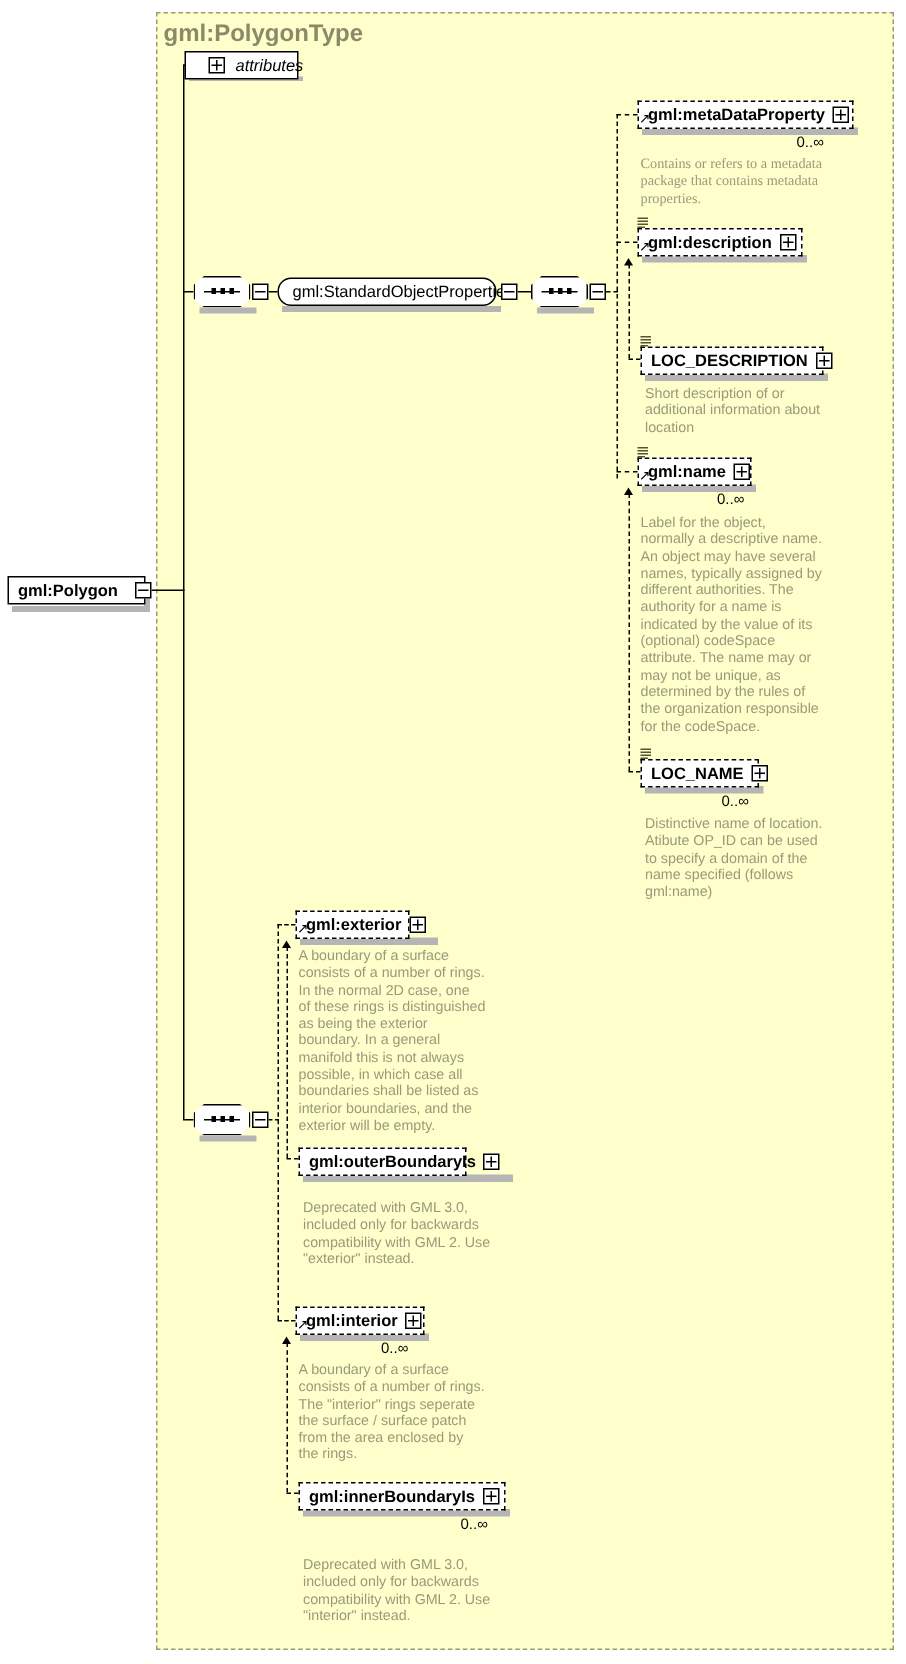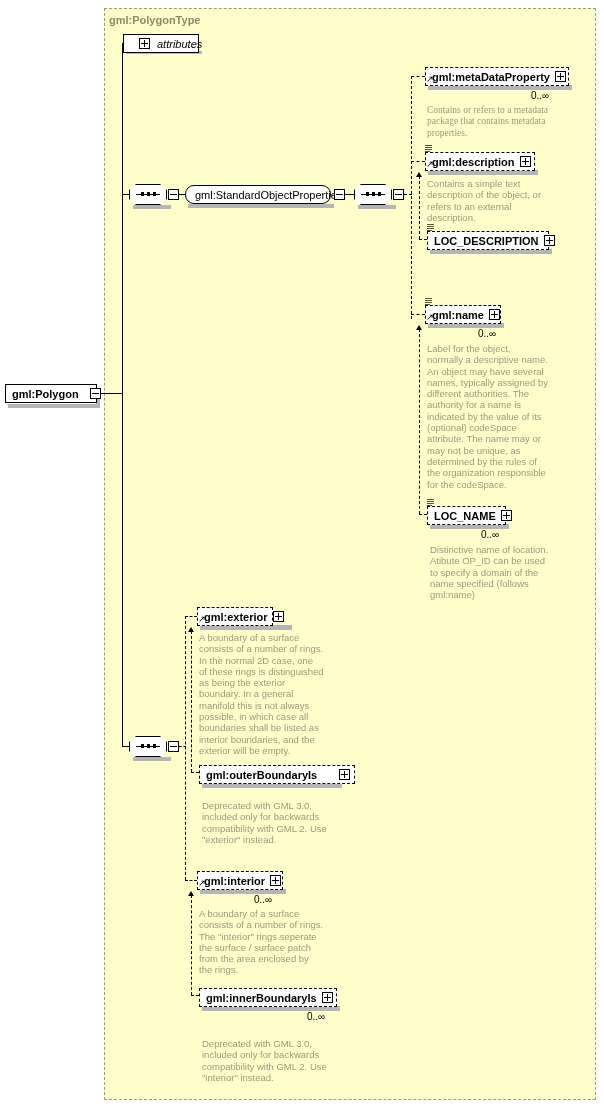--- a/index.html
+++ b/index.html
@@ -17,21 +17,21 @@
   }
 
   
   .type-frame {
     position: absolute;
     border: 1px dashed #9a9a7a;
     background: #ffffcc;
   }
   .type-frame-label {
     position: absolute;
-    font-size: 11px;
+    font-size: 16px;
     font-weight: bold;
     color: #8a8a6a;
     letter-spacing: 0px;
     white-space: nowrap;
   }
 
   
   .node {
     position: absolute;
     background: #ffffff;
@@ -274,40 +274,39 @@
     <span class="lbl">gml:description</span>
     <span class="exp plus"></span>
   </div>
   <div class="doc-glyph" style="left:425px; top:145px;">
     <i style="top:0; width:7px;"></i>
       <i style="top:2px; width:7px;"></i>
     <i style="top:4px; width:7px;"></i>
       <i style="top:6px; width:5px;"></i>
   </div>
   <div class="ref-arrow" style="left:426px; top:160px;">↗</div>
-  <div class="doc" style="left:427px; top:178px; width:150px;">Contains a simple text
-description of the object, or
-refers to an external
-description.</div>
 
   <div class="dln-v" style="left:419px; top:176px; height:63px;"></div>
   <div class="sub-arrow" style="left:416px; top:172px;"></div>
   <div class="dln-h" style="left:419px; top:239px; width:8px;"></div>
 
   <div class="shadow" style="left:430px; top:249px; width:122px; height:5px;"></div>
   <div class="node dashed" style="left:427px; top:231px; width:122px;">
     <span class="lbl">LOC_DESCRIPTION</span>
     <span class="exp plus"></span>
   </div>
   <div class="doc-glyph" style="left:427px; top:224px;">
     <i style="top:0; width:7px;"></i>
       <i style="top:2px; width:7px;"></i>
     <i style="top:4px; width:7px;"></i>
       <i style="top:6px; width:5px;"></i>
   </div>
+  <div class="doc" style="left:430px; top:257px; width:150px;">Short description of or
+additional information about
+location</div>
 
   <div class="dln-h" style="left:411px; top:314px; width:14px;"></div>
   <div class="shadow" style="left:428px; top:323px; width:76px; height:5px;"></div>
   <div class="node dashed" style="left:425px; top:305px; width:76px;">
     <span class="lbl">gml:name</span>
     <span class="exp plus"></span>
   </div>
   <div class="doc-glyph" style="left:425px; top:298px;">
     <i style="top:0; width:7px;"></i>
       <i style="top:2px; width:7px;"></i>
@@ -383,21 +382,21 @@
 possible, in which case all
 boundaries shall be listed as
 interior boundaries, and the
 exterior will be empty.</div>
 
   <div class="dln-v" style="left:191px; top:631px; height:141px;"></div>
   <div class="sub-arrow" style="left:188px; top:627px;"></div>
   <div class="dln-h" style="left:191px; top:772px; width:8px;"></div>
 
   <div class="shadow" style="left:202px; top:783px; width:140px; height:5px;"></div>
-  <div class="node dashed" style="left:199px; top:765px; width:156px;align-items:center;">
+  <div class="node dashed" style="left:199px; top:765px; width:112px;align-items:center;">
     <span class="lbl">gml:outerBoundaryIs</span>
     <span class="exp plus"></span>
   </div>
   <div class="doc" style="left:202px; top:800px; width:150px;">Deprecated with GML 3.0,
 included only for backwards
 compatibility with GML 2. Use
 "exterior" instead.</div>
 
   <div class="dln-h" style="left:185px; top:880px; width:12px;"></div>
   <div class="shadow" style="left:200px; top:889px; width:86px; height:5px;"></div>

